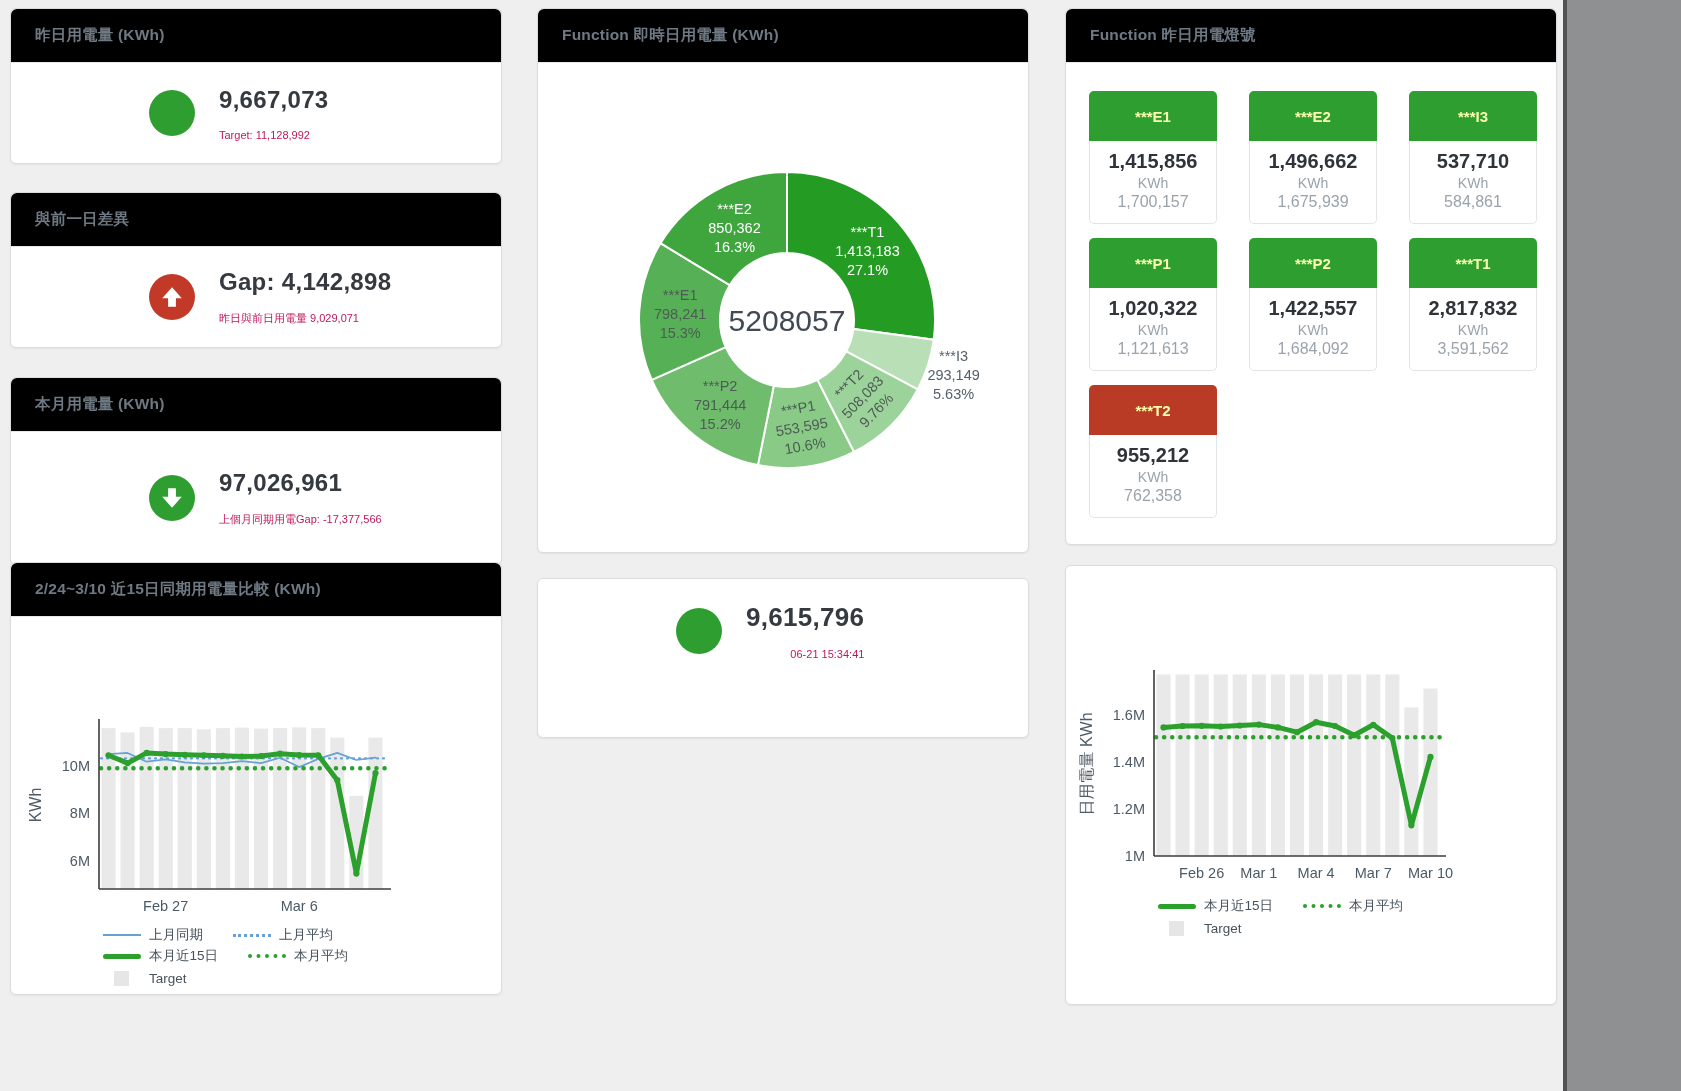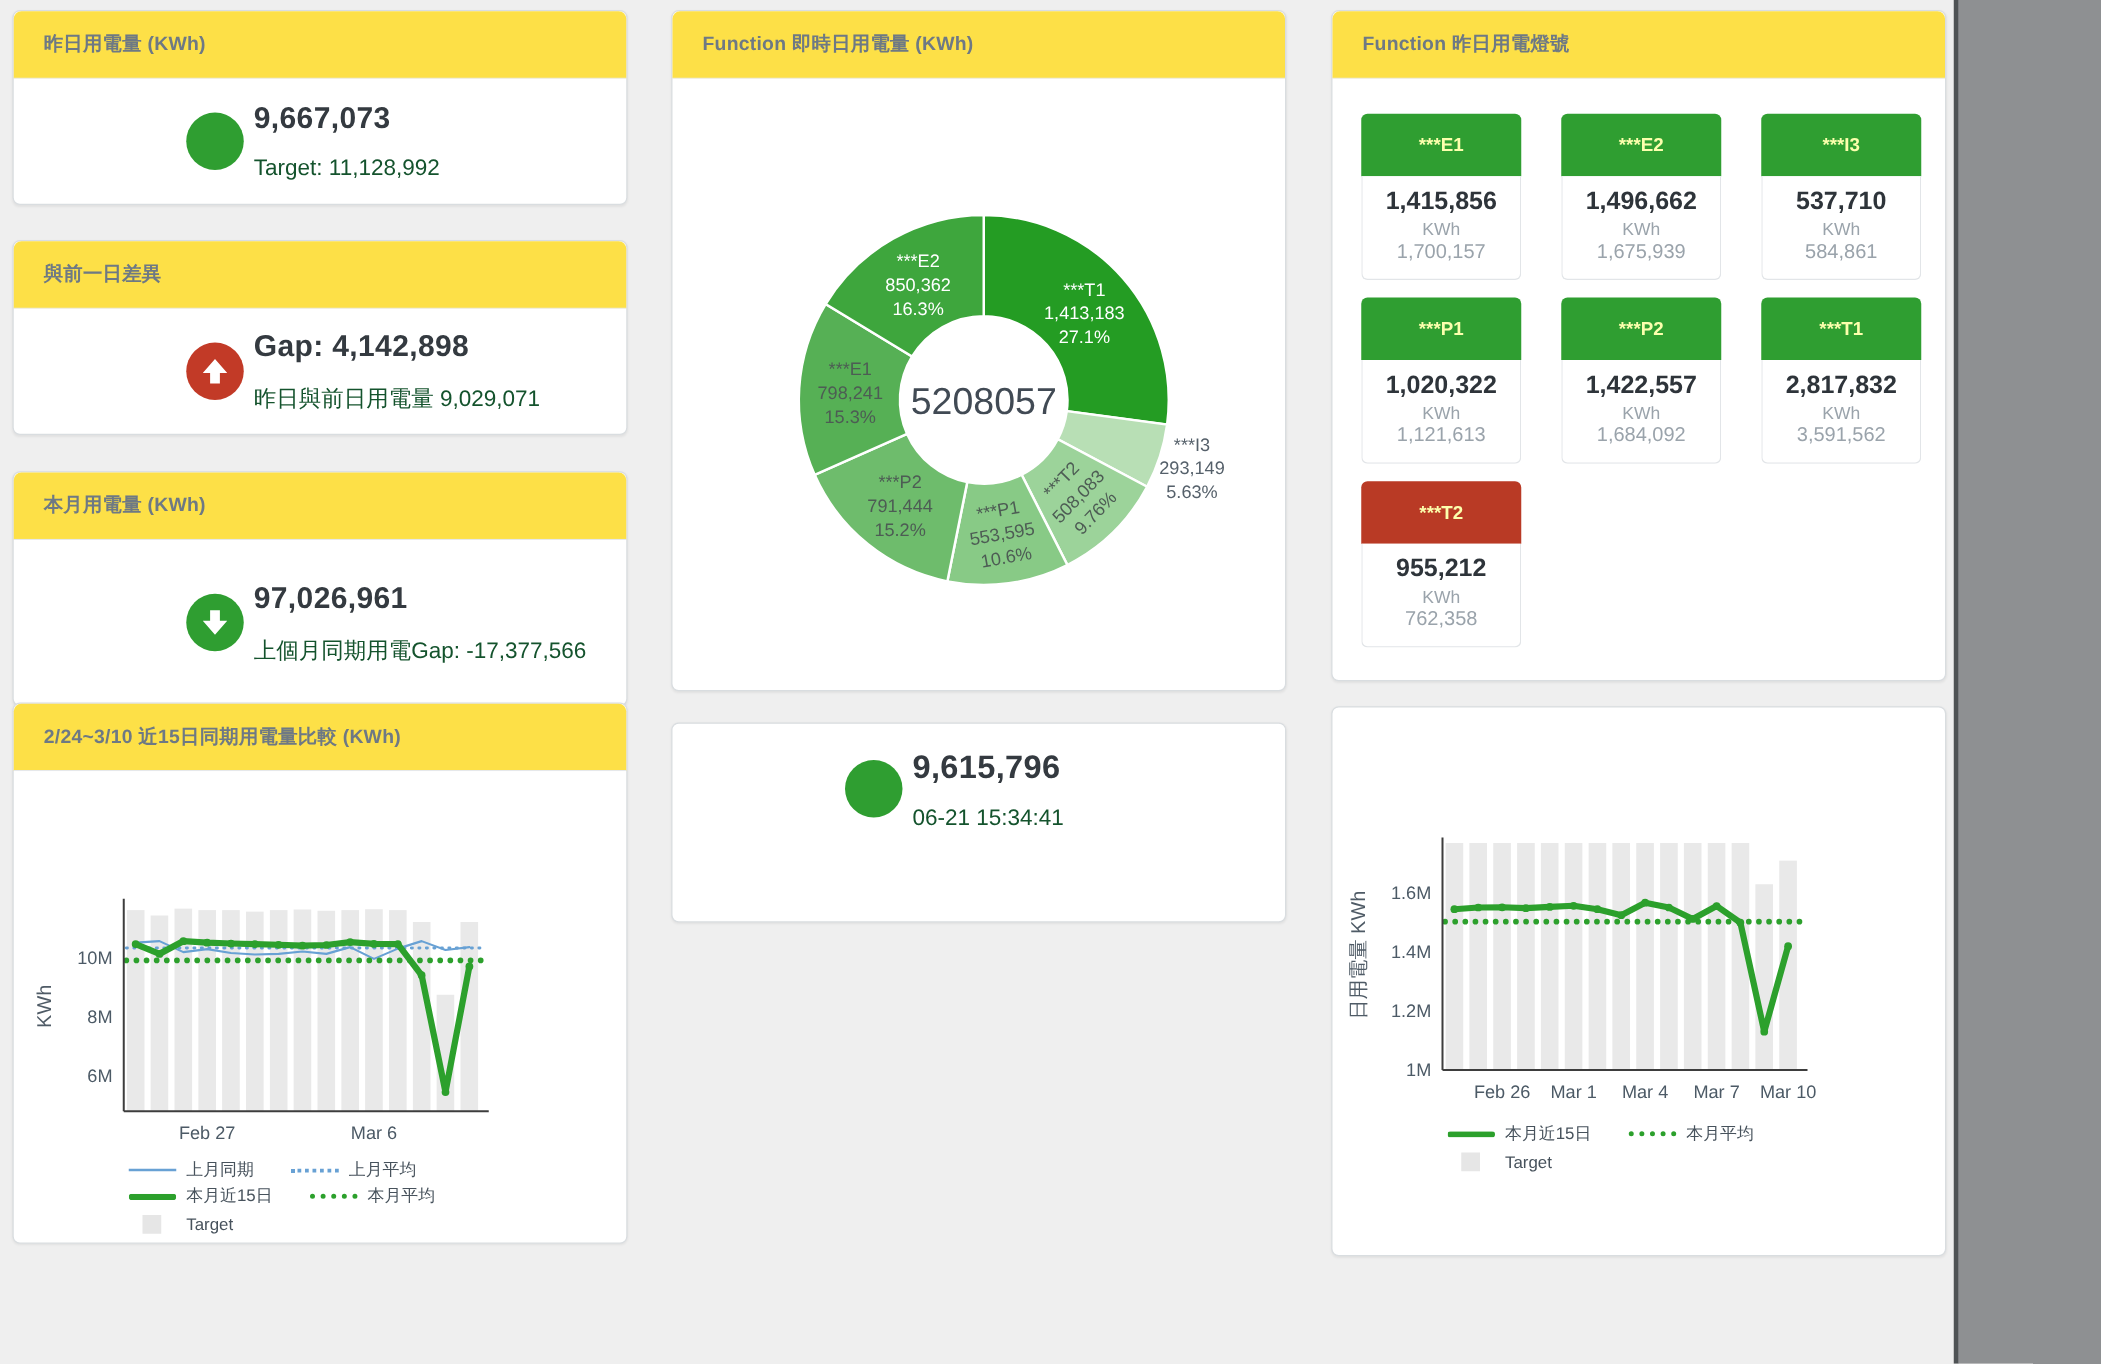--- a/index.html
+++ b/index.html
@@ -8,32 +8,32 @@
     background:#efefef;
     font-family:"Liberation Sans","DejaVu Sans",sans-serif;
   }
   .card{
     position:absolute;width:492px;background:#fff;
     border:1px solid #d9dde0;border-radius:6px;
     box-shadow:0 1px 2px rgba(0,0,0,.06);
     box-sizing:border-box;
   }
   .card-header{
-    padding:16px 24px;background:#fde047;
-    border-bottom:1px solid #e6e8ea;border-radius:6px 6px 0 0;
+    padding:16px 24px;background:#000000;
+    border-bottom:1px solid #e6e8ea;border-radius:6px 6px 0 0;text-decoration:underline;
   }
   .card-title{font-size:15.5px;font-weight:700;color:#6e7984;letter-spacing:.2px}
-  .vbody{display:flex;align-items:center;gap:8px;height:calc(100% - 54px);padding-left:138px;box-sizing:border-box}
+  .vbody{display:flex;align-items:center;gap:24px;height:calc(100% - 54px);padding-left:138px;box-sizing:border-box}
   .vbody.est{}
   .dot{width:46px;height:46px;border-radius:50%;flex:none;display:flex;align-items:center;justify-content:center}
   .dot.green{background:#2f9e31}
   .dot.red{background:#c23a27}
   .big{font-size:24px;font-weight:700;color:#343a40;letter-spacing:.3px;white-space:nowrap}
   .big.lg{font-size:26px}
-  .sub{font-size:18px;color:#14532d;margin-top:15px;white-space:nowrap}
+  .sub{font-size:11px;color:#be185d;margin-top:15px;white-space:nowrap}
   .sub.right{text-align:right}
   
   .tile-grid{padding:28px 0 0 23px;display:grid;grid-template-columns:repeat(3,128px);column-gap:32px;row-gap:14px;justify-content:start}
   .tile-head{height:50px;border-radius:5px 5px 0 0;display:flex;align-items:center;justify-content:center;
     font-size:15px;font-weight:700;color:#fcffad;background:#2f9e31}
   .tile-head.red{background:#b93a25}
   .tile-body{border:1px solid #e2e5e8;border-top:none;border-radius:0 0 5px 5px;text-align:center;padding:9px 16px 12px;background:#fff}
   .tile-value{font-size:20px;font-weight:700;color:#2e343a;white-space:nowrap}
   .tile-unit{font-size:14px;color:#9aa3ab;margin-top:2px}
   .tile-target{font-size:16px;color:#9aa3ab;margin-top:2px;white-space:nowrap}

